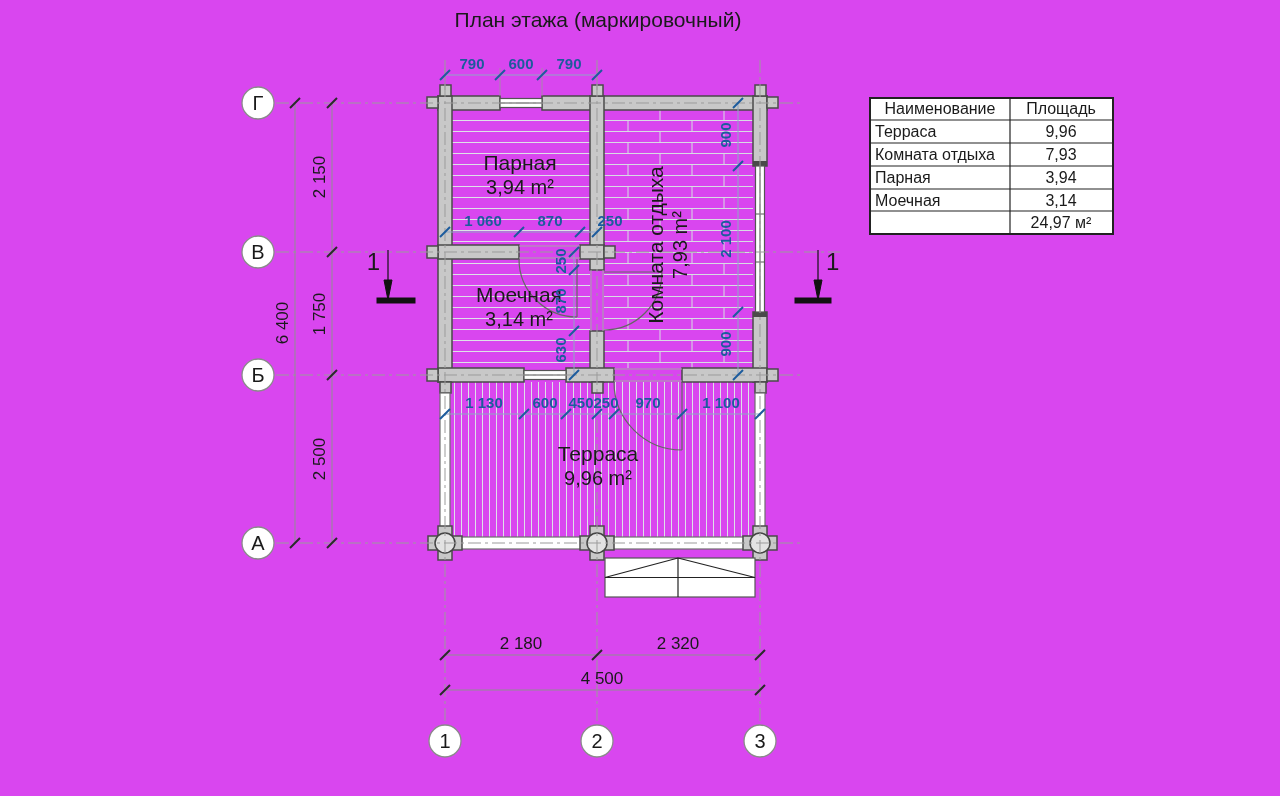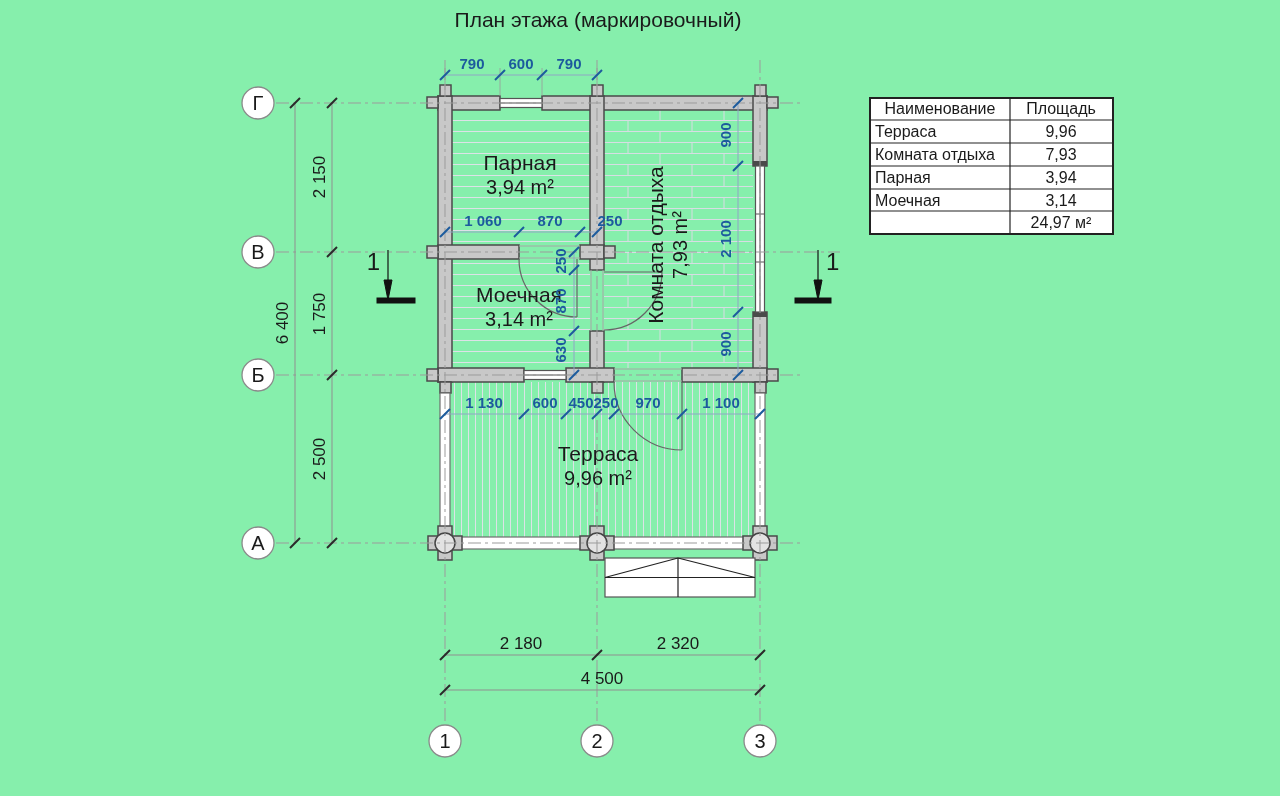--- a/index.html
+++ b/index.html
@@ -1,16 +1,16 @@
 <!DOCTYPE html>
 <html><head>
 <meta charset="utf-8">
 <style>
   html,body{margin:0;padding:0;background:#ffffff;}
-  .page{position:relative;width:1280px;height:796px;background:#86efac;font-family:"Liberation Sans",sans-serif;}
+  .page{position:relative;width:1280px;height:796px;background:#d946ef;font-family:"Liberation Sans",sans-serif;}
   svg{display:block;}
   text{font-family:"Liberation Sans",sans-serif;fill:#1a1a1a;}
   .title{font-size:21px;}
   .room-name{font-size:21px;}
   .room-area{font-size:20px;}
   .dim-blue{font-size:15px;font-weight:bold;fill:#1c5b9d;}
   .dim-black{font-size:17px;fill:#1a1a1a;}
   .grid-label{font-size:20px;}
   .tbl{font-size:16px;}
   .sect-label{font-size:24px;}

